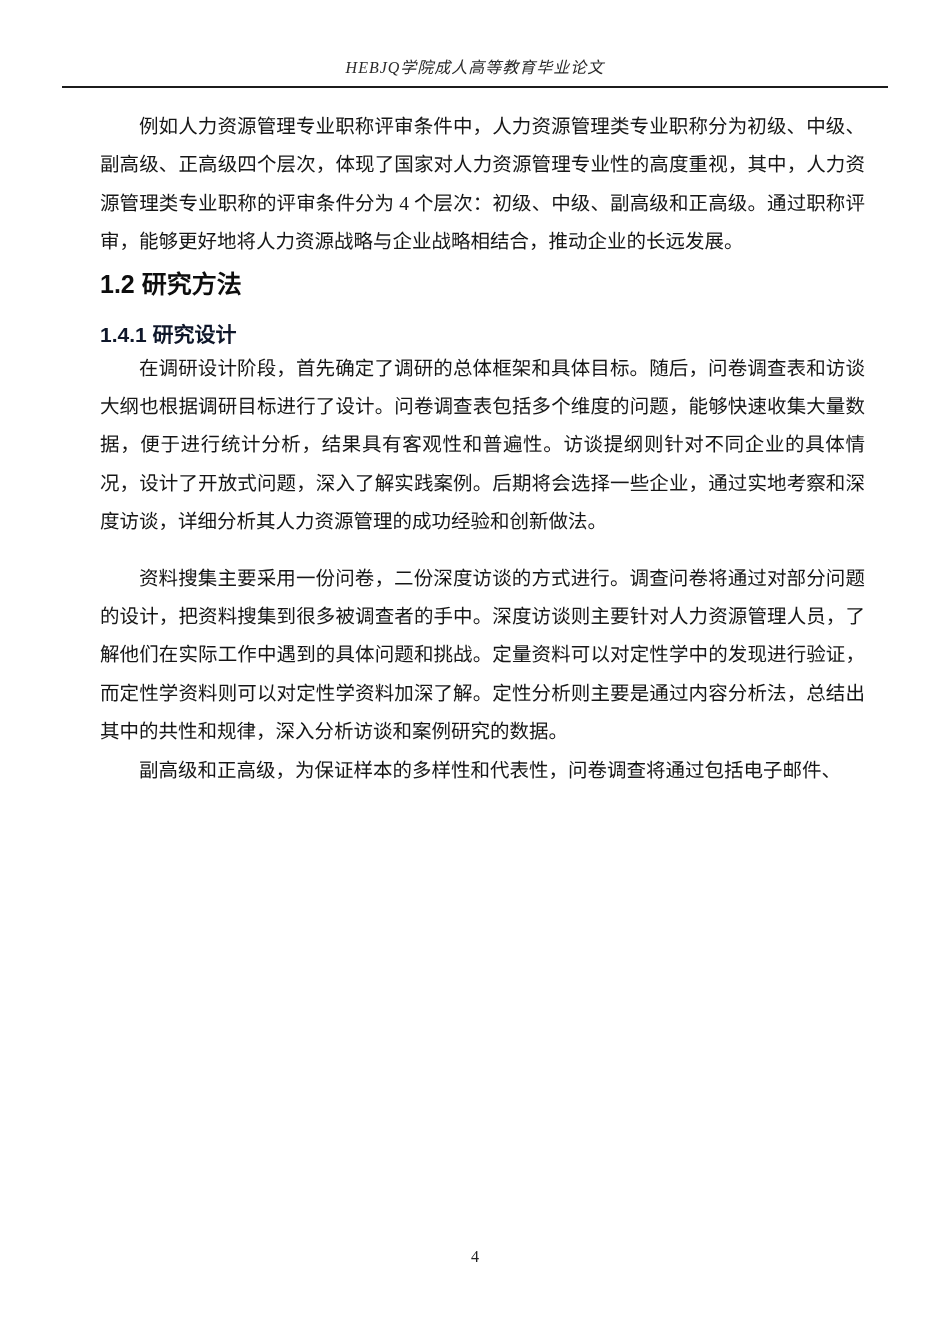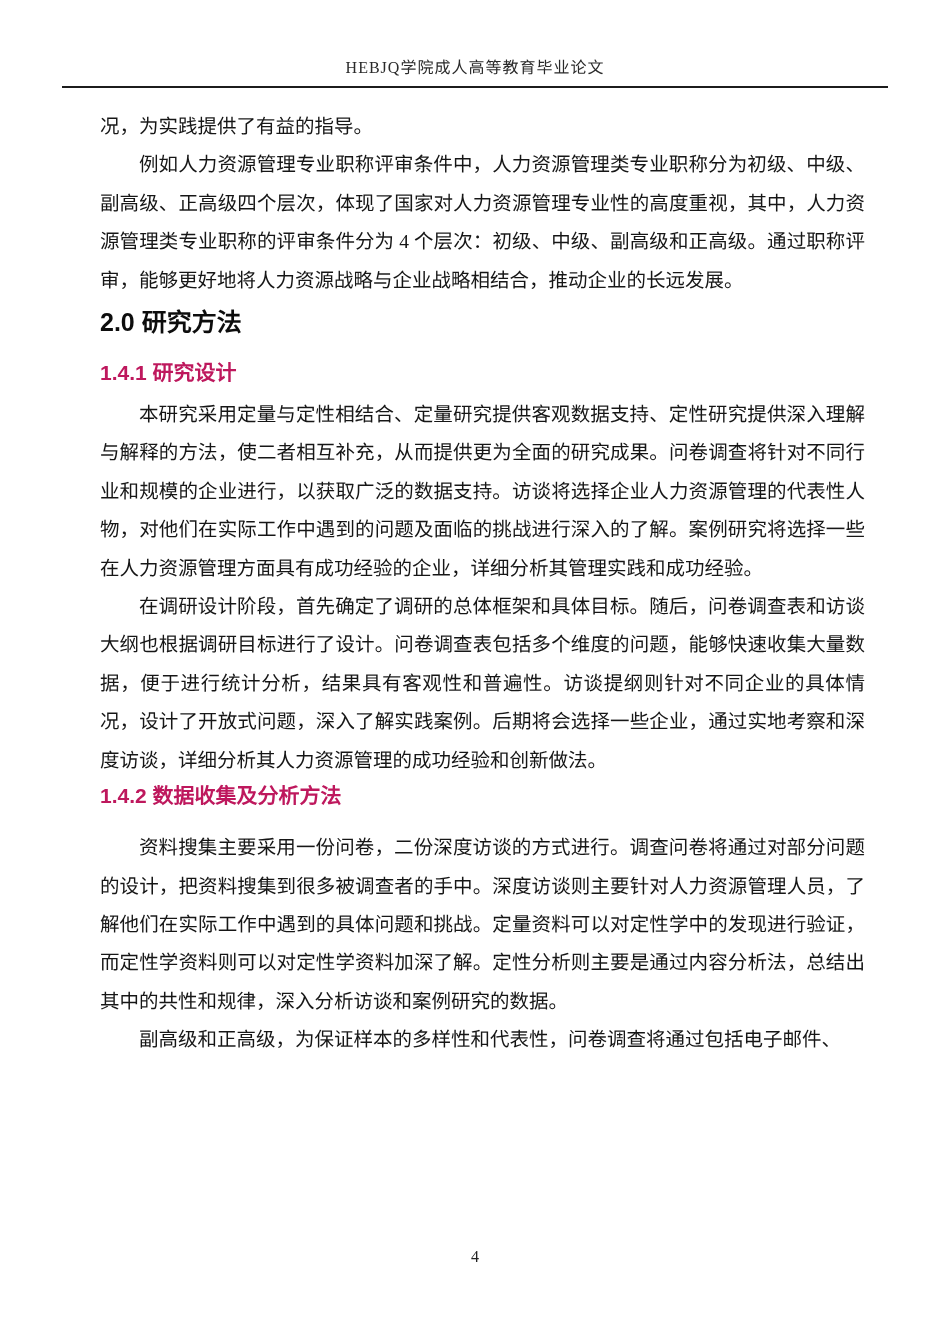--- a/index.html
+++ b/index.html
@@ -21,20 +21,21 @@
     padding-top: 57px;
     width: 826px;
     margin: 0 auto;
     text-align: center;
   }
   .running-header .header-title {
     font-size: 16px;
     line-height: 22px;
     letter-spacing: 1px;
     color: #2a2a2a;
+    font-style: italic;
   }
   .header-rule {
     width: 826px;
     margin: 7px auto 0 auto;
     border: none;
     border-top: 2px solid #1c1c1c;
     height: 0;
   }
   
   .content {
@@ -60,21 +61,21 @@
     font-size: 25px;
     line-height: 34px;
     color: #0d0d0d;
   }
   .heading-2 {
     margin: 19px 0 0 0;
     font-family: "Liberation Sans", "DejaVu Sans", sans-serif;
     font-weight: bold;
     font-size: 21px;
     line-height: 30px;
-    color: #be185d;
+    color: #0f172a;
   }
   .heading-2.tight {
     margin-top: 1px;
   }
   .para.after-heading {
     margin-top: 8px;
   }
   .para.after-heading-small {
     margin-top: 18px;
   }
@@ -97,34 +98,31 @@
 
 <div class="page">
 
   <div class="running-header">
     <div class="header-title">HEBJQ学院成人高等教育毕业论文</div>
   </div>
   <hr class="header-rule">
 
   <div class="content">
 
-    <p class="para">况，为实践提供了有益的指导。</p>
 
 
     <p class="para indent">例如人力资源管理专业职称评审条件中，人力资源管理类专业职称分为初级、中级、副高级、正高级四个层次，体现了国家对人力资源管理专业性的高度重视，其中，人力资源管理类专业职称的评审条件分为 4 个层次：初级、中级、副高级和正高级。通过职称评审，能够更好地将人力资源战略与企业战略相结合，推动企业的长远发展。</p>
 
-    <h2 class="heading-1">2.0 研究方法</h2>
+    <h2 class="heading-1">1.2 研究方法</h2>
 
     <h3 class="heading-2">1.4.1 研究设计</h3>
 
-    <p class="para indent after-heading">本研究采用定量与定性相结合、定量研究提供客观数据支持、定性研究提供深入理解与解释的方法，使二者相互补充，从而提供更为全面的研究成果。问卷调查将针对不同行业和规模的企业进行，以获取广泛的数据支持。访谈将选择企业人力资源管理的代表性人物，对他们在实际工作中遇到的问题及面临的挑战进行深入的了解。案例研究将选择一些在人力资源管理方面具有成功经验的企业，详细分析其管理实践和成功经验。</p>
 
     <p class="para indent">在调研设计阶段，首先确定了调研的总体框架和具体目标。随后，问卷调查表和访谈大纲也根据调研目标进行了设计。问卷调查表包括多个维度的问题，能够快速收集大量数据，便于进行统计分析，结果具有客观性和普遍性。访谈提纲则针对不同企业的具体情况，设计了开放式问题，深入了解实践案例。后期将会选择一些企业，通过实地考察和深度访谈，详细分析其人力资源管理的成功经验和创新做法。</p>
 
-    <h3 class="heading-2 tight">1.4.2 数据收集及分析方法</h3>
 
     <p class="para indent after-heading-small">资料搜集主要采用一份问卷，二份深度访谈的方式进行。调查问卷将通过对部分问题的设计，把资料搜集到很多被调查者的手中。深度访谈则主要针对人力资源管理人员，了解他们在实际工作中遇到的具体问题和挑战。定量资料可以对定性学中的发现进行验证，而定性学资料则可以对定性学资料加深了解。定性分析则主要是通过内容分析法，总结出其中的共性和规律，深入分析访谈和案例研究的数据。</p>
 
     <p class="para indent">副高级和正高级，为保证样本的多样性和代表性，问卷调查将通过包括电子邮件、</p>
 
   </div>
 
   <div class="page-footer">
     <span class="page-number">4</span>
   </div>

